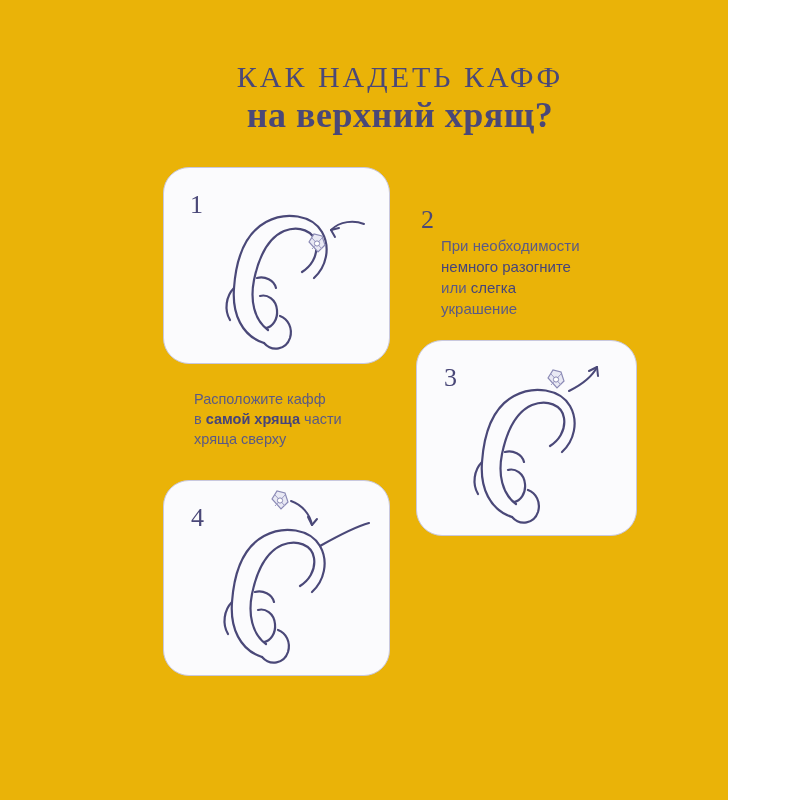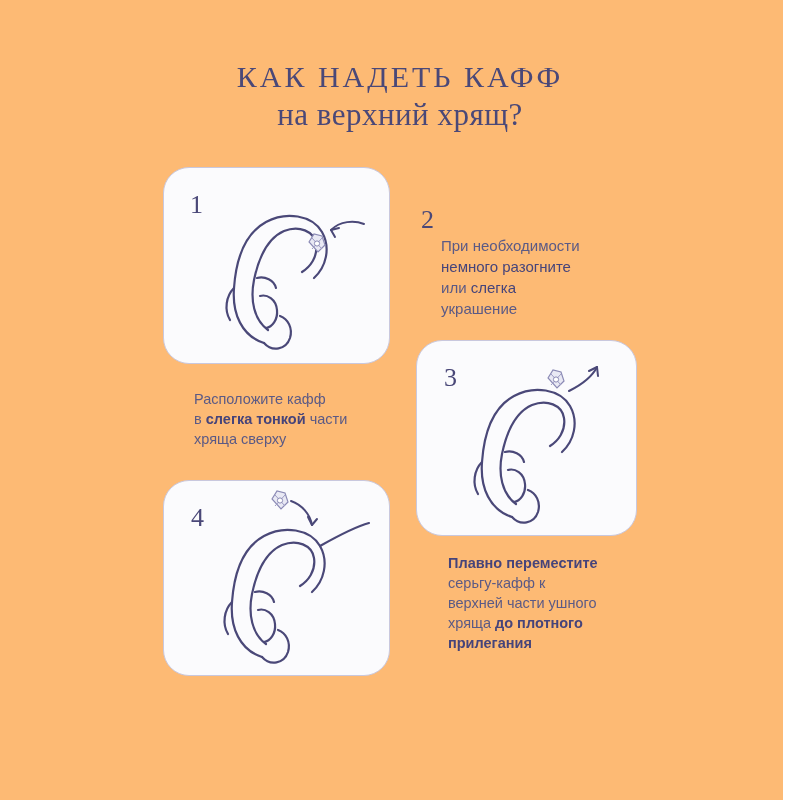--- a/index.html
+++ b/index.html
@@ -9,46 +9,47 @@
     height: 800px;
     background: #ffffff;
     font-family: "Liberation Serif", serif;
     color: #4a4878;
     overflow: hidden;
     position: relative;
   }
   #page {
     position: absolute;
     left: 0; top: 0;
-    width: 783px;
+    width: 728px;
     height: 800px;
-    background: #fdba74;
+    background: #eab308;
   }
 
   
   .title-block {
     position: absolute;
     left: 0;
     top: 58px;
     width: 800px;
     text-align: center;
   }
   .title-line1 {
     font-size: 30px;
     letter-spacing: 3px;
     color: #4a4878;
     line-height: 38px;
     white-space: nowrap;
   }
   .title-line2 {
-    font-size: 31px;
+    font-size: 36px;
     letter-spacing: 0.5px;
     color: #4a4878;
     line-height: 38px;
     white-space: nowrap;
+    font-weight: bold;
   }
 
   
   .card {
     position: absolute;
     border: 1.3px solid #c9c8de;
     border-radius: 26px;
     background: #fbfbfd;
   }
   .card-num {
@@ -120,21 +121,21 @@
         <circle cx="153" cy="75.5" r="2.6" fill="#ffffff" stroke="#8b8ab5" stroke-width="1"></circle>
       </g>
 
       <g stroke="#4a4878" stroke-width="2" fill="none" stroke-linecap="round">
         <path d="M200 56 C190 52 176 53 167 62"></path>
         <path d="M167 62 L175 60 M167 62 L171 69"></path>
       </g>
     </svg>
   </div>
   <div class="caption" style="left:174px; top:389px; width:215px;">
-    Расположите кафф<br>в <b>слегка тонкой</b> части<br>хряща сверху
+    Расположите кафф<br>в <b>самой хряща</b> части<br>хряща сверху
   </div>
 
   <div class="step-num-outside" style="left:421px; top:205px;">2</div>
   <div class="step2-text" style="left:441px; top:211px;">
     При необходимости<br><b>немного разогните</b><br>или <b>слегка</b><br>украшение
   </div>
 
   <div class="card" style="left:416px; top:340px; width:221px; height:196px;">
     <div class="card-num" style="left:27px; top:22px;">3</div>
     <svg width="221" height="196" viewBox="0 0 221 196" style="position:absolute; left:0; top:0;">
@@ -149,23 +150,20 @@
       <g>
         <path d="M131 37 L136 29 L144 31 L147 40 L140 47 Z" fill="#e9e9f4" stroke="#8b8ab5" stroke-width="1.2"></path>
         <path d="M134 33 L144 44 M144 33 L134 44" stroke="#9d9cc4" stroke-width="1"></path>
         <circle cx="139" cy="38.5" r="2.6" fill="#ffffff" stroke="#8b8ab5" stroke-width="1"></circle>
       </g>
       <g stroke="#4a4878" stroke-width="2" fill="none" stroke-linecap="round">
         <path d="M152 50 C164 44 175 36 180 26"></path>
         <path d="M180 26 L172 30 M180 26 L181 35"></path>
       </g>
     </svg>
-  </div>
-  <div class="caption" style="left:428px; top:553px; width:210px;">
-    <b>Плавно переместите</b><br>серьгу-кафф к<br>верхней части ушного<br>хряща <b>до плотного</b><br><b>прилегания</b>
   </div>
 
   <div class="card" style="left:163px; top:480px; width:227px; height:196px;">
     <div class="card-num" style="left:27px; top:22px;">4</div>
     <svg width="227" height="196" viewBox="0 0 227 196" style="position:absolute; left:0; top:0;">
       <g fill="none" stroke="#4a4878" stroke-width="2.2" stroke-linecap="round">
         <path d="M98 176 C76 169 66 147 68 121 C70 93 78 67 100 55 C120 44 146 48 156 65 C165 81 160 100 148 111"></path>
         <path d="M102 163 C88 153 84 133 88 113 C93 89 102 71 118 64 C133 58 148 64 150 77 C152 90 144 100 136 105"></path>
         <path d="M94 129 C101 127 110 132 111 143 C112 153 106 160 100 161"></path>
         <path d="M91 111 C99 109 108 113 110 121"></path>

